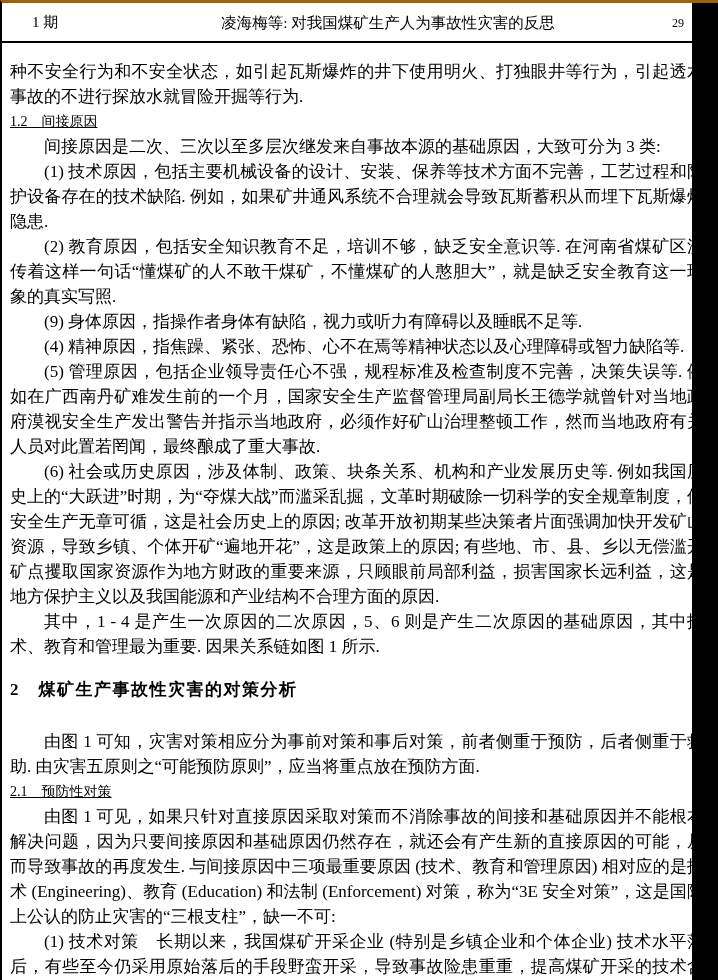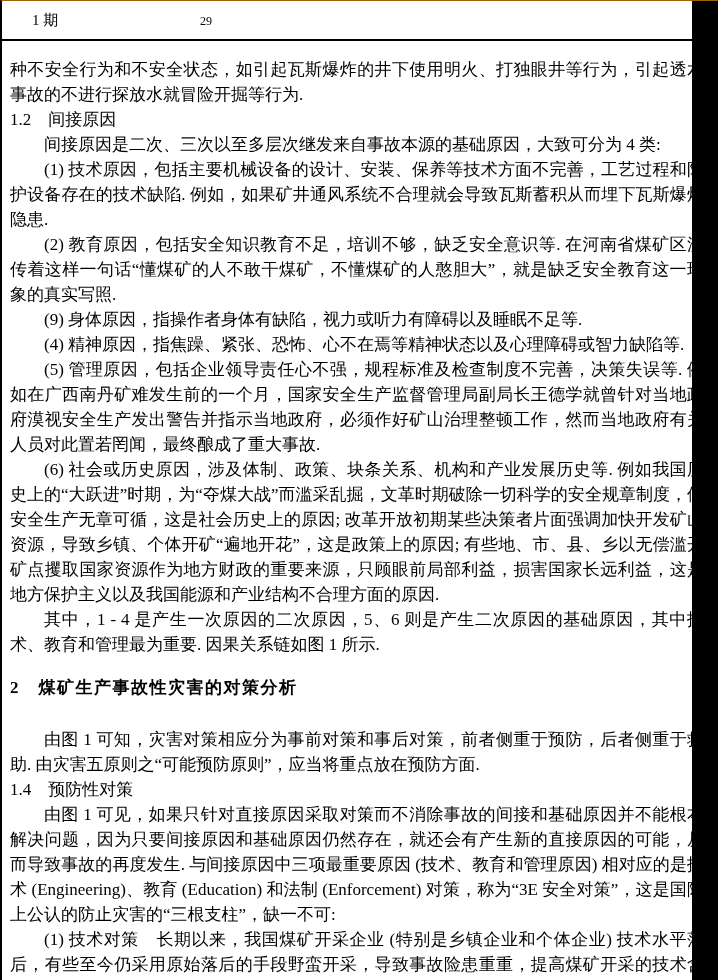--- a/index.html
+++ b/index.html
@@ -4,21 +4,21 @@
 <style>
   html, body { margin: 0; padding: 0; background: #e8e8e8; }
   .page {
     position: relative;
     width: 718px;
     height: 980px;
     background: #ffffff;
     color: #000000;
     font-family: "Liberation Serif", "DejaVu Serif", serif;
     overflow: hidden;
-    border-top: 1px solid #a16207;
+    border-top: 3px solid #a16207;
     border-left: 2px solid #000;
     box-sizing: border-box;
   }
   
   .scan-bar {
     position: absolute;
     top: 0;
     left: 690px;
     width: 28px;
     height: 980px;
@@ -44,54 +44,55 @@
     margin-left: 8px;
     padding-top: 16px;
     font-size: 17px;
     line-height: 25px;
     text-align: justify;
     text-justify: inter-character;
     letter-spacing: 0;
   }
   .body-col p { margin: 0; text-indent: 2em; }
   .body-col p.cont { text-indent: 0; }
-  .subhead { margin: 0; font-size: 17px; font-weight: normal; line-height: 25px; text-indent: 0; }
+  .subhead { margin: 0; font-size: 14px; font-weight: normal; line-height: 25px; text-indent: 0; text-decoration: underline; }
   .section-head {
     margin: 12px 0 20px 0;
     font-size: 17px;
     line-height: 38px;
     font-weight: bold;
     letter-spacing: 1.5px;
     text-indent: 0;
     text-align: left;
   }
 </style>
 </head>
 <body>
 
 <div class="page">
 
   <div class="page-header">
     <span class="hdr-issue">1 期</span>
+    <span class="hdr-title">凌海梅等:  对我国煤矿生产人为事故性灾害的反思</span>
     <span class="hdr-page">29</span>
   </div>
 
   <div class="body-col">
     <p class="cont">种不安全行为和不安全状态，如引起瓦斯爆炸的井下使用明火、打独眼井等行为，引起透水事故的不进行探放水就冒险开掘等行为.</p>
     <h3 class="subhead">1.2　间接原因</h3>
-    <p>间接原因是二次、三次以至多层次继发来自事故本源的基础原因，大致可分为 4 类:</p>
+    <p>间接原因是二次、三次以至多层次继发来自事故本源的基础原因，大致可分为 3 类:</p>
     <p>(1) 技术原因，包括主要机械设备的设计、安装、保养等技术方面不完善，工艺过程和防护设备存在的技术缺陷. 例如，如果矿井通风系统不合理就会导致瓦斯蓄积从而埋下瓦斯爆炸隐患.</p>
     <p>(2) 教育原因，包括安全知识教育不足，培训不够，缺乏安全意识等. 在河南省煤矿区流传着这样一句话“懂煤矿的人不敢干煤矿，不懂煤矿的人憨胆大”，就是缺乏安全教育这一现象的真实写照.</p>
     <p>(9) 身体原因，指操作者身体有缺陷，视力或听力有障碍以及睡眠不足等.</p>
     <p>(4) 精神原因，指焦躁、紧张、恐怖、心不在焉等精神状态以及心理障碍或智力缺陷等.</p>
     <p>(5) 管理原因，包括企业领导责任心不强，规程标准及检查制度不完善，决策失误等. 例如在广西南丹矿难发生前的一个月，国家安全生产监督管理局副局长王德学就曾针对当地政府漠视安全生产发出警告并指示当地政府，必须作好矿山治理整顿工作，然而当地政府有关人员对此置若罔闻，最终酿成了重大事故.</p>
     <p>(6) 社会或历史原因，涉及体制、政策、块条关系、机构和产业发展历史等. 例如我国历史上的“大跃进”时期，为“夺煤大战”而滥采乱掘，文革时期破除一切科学的安全规章制度，使安全生产无章可循，这是社会历史上的原因; 改革开放初期某些决策者片面强调加快开发矿山资源，导致乡镇、个体开矿“遍地开花”，这是政策上的原因; 有些地、市、县、乡以无偿滥开矿点攫取国家资源作为地方财政的重要来源，只顾眼前局部利益，损害国家长远利益，这是地方保护主义以及我国能源和产业结构不合理方面的原因.</p>
     <p>其中，1 - 4 是产生一次原因的二次原因，5、6 则是产生二次原因的基础原因，其中技术、教育和管理最为重要. 因果关系链如图 1 所示.</p>
     <h2 class="section-head">2　煤矿生产事故性灾害的对策分析</h2>
     <p>由图 1 可知，灾害对策相应分为事前对策和事后对策，前者侧重于预防，后者侧重于救助. 由灾害五原则之“可能预防原则”，应当将重点放在预防方面.</p>
-    <h3 class="subhead">1.4　预防性对策</h3>
+    <h3 class="subhead">2.1　预防性对策</h3>
     <p>由图 1 可见，如果只针对直接原因采取对策而不消除事故的间接和基础原因并不能根本解决问题，因为只要间接原因和基础原因仍然存在，就还会有产生新的直接原因的可能，从而导致事故的再度发生. 与间接原因中三项最重要原因 (技术、教育和管理原因) 相对应的是技术 (Engineering)、教育 (Education) 和法制 (Enforcement) 对策，称为“3E 安全对策”，这是国际上公认的防止灾害的“三根支柱”，缺一不可:</p>
     <p>(1) 技术对策　长期以来，我国煤矿开采企业 (特别是乡镇企业和个体企业) 技术水平落后，有些至今仍采用原始落后的手段野蛮开采，导致事故险患重重，提高煤矿开采的技术含量已刻不容缓.</p>
   </div>
 
   <div class="scan-bar"></div>
 
 </div>
 
 </body></html>

